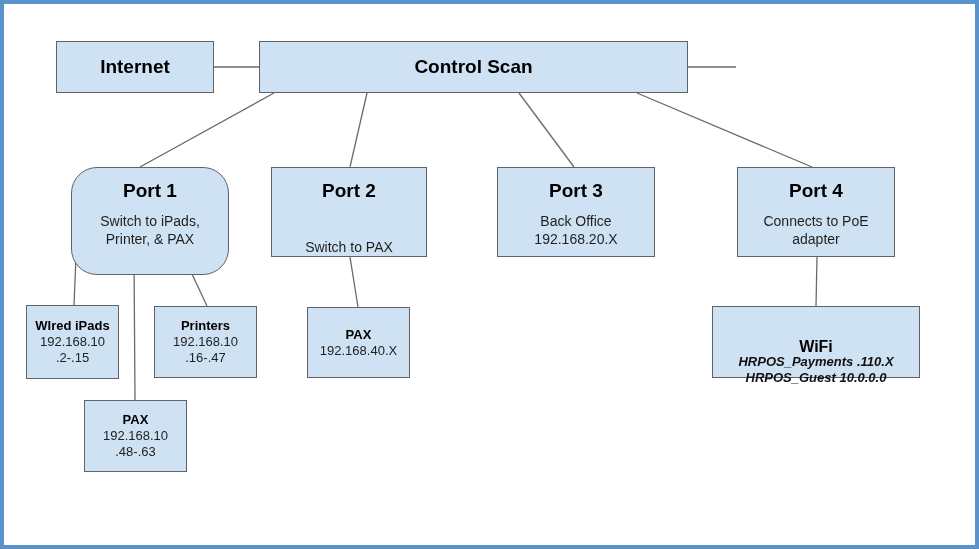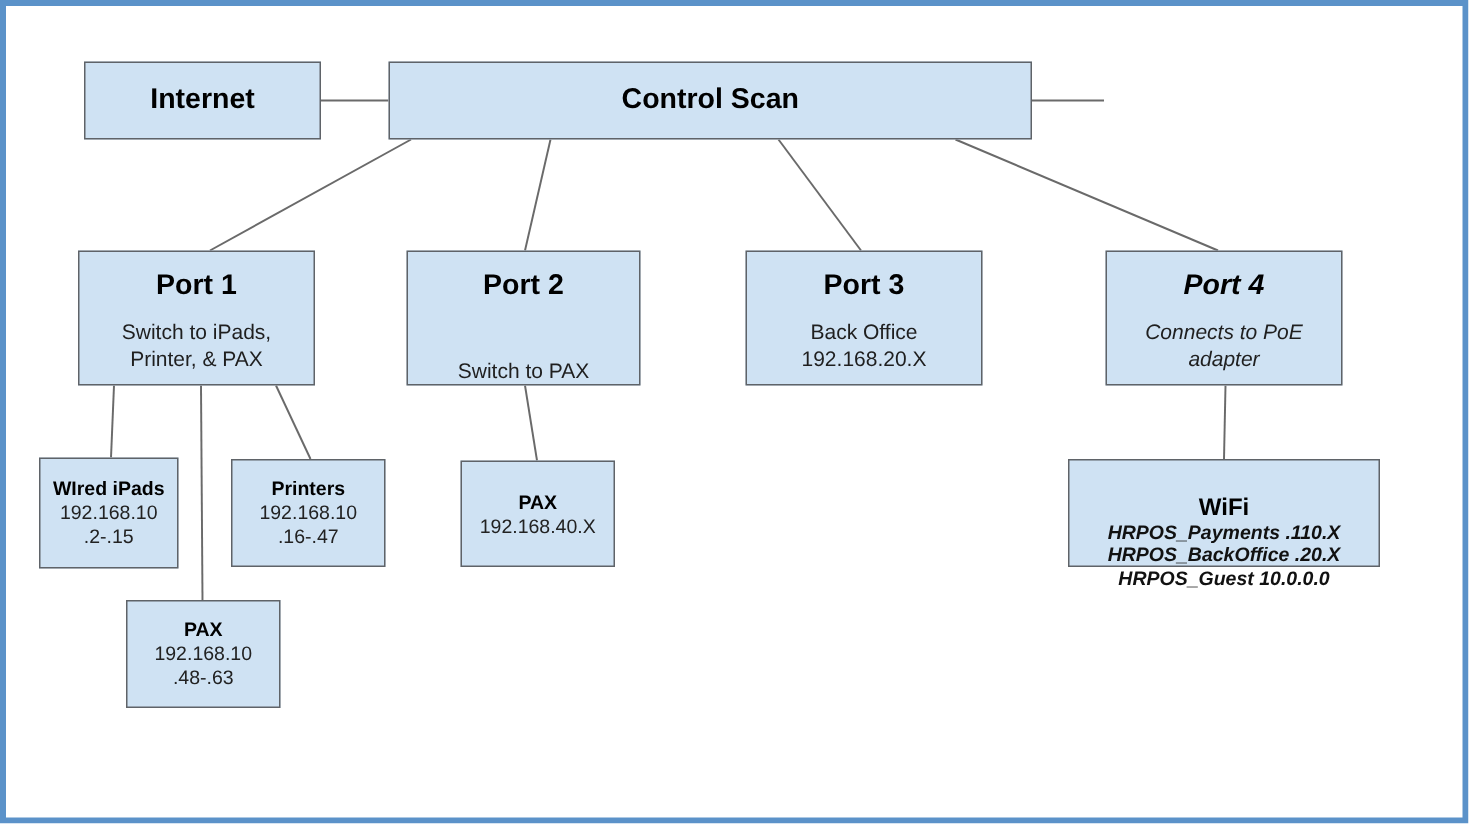--- a/index.html
+++ b/index.html
@@ -96,38 +96,38 @@
 
   <div class="node" style="left:52px; top:37px; width:158px; height:52px;">
     <span class="title">Internet</span>
   </div>
 
   <div class="node" style="left:255px; top:37px; width:429px; height:52px;">
     <span class="title">Control Scan</span>
   </div>
 
 
-  <div class="node port" style="left:48px; top:163px; width:158px; height:90px;">
+  <div class="node port" style="left:67px; top:163px; width:158px; height:108px;border-radius:26px;">
     <span class="title">Port 1</span>
     <span class="body-line">Switch to iPads,</span>
     <span class="body-line">Printer, &amp; PAX</span>
   </div>
 
   <div class="node port" style="left:267px; top:163px; width:156px; height:90px;justify-content:space-between;">
     <span class="title">Port 2</span>
     <span class="body-line" style="margin-top:9px;">Switch to PAX</span>
   </div>
 
   <div class="node port" style="left:493px; top:163px; width:158px; height:90px;">
     <span class="title">Port 3</span>
     <span class="body-line">Back Office</span>
     <span class="body-line">192.168.20.X</span>
   </div>
 
-  <div class="node port" style="left:733px; top:163px; width:158px; height:90px;font-style:italic;">
+  <div class="node port" style="left:733px; top:163px; width:158px; height:90px;">
     <span class="title">Port 4</span>
     <span class="body-line">Connects to PoE</span>
     <span class="body-line">adapter</span>
   </div>
 
   <div class="node small" style="left:22px; top:301px; width:93px; height:74px;">
     <span class="title">WIred iPads</span>
     <span class="body-line">192.168.10</span>
     <span class="body-line">.2-.15</span>
   </div>
@@ -139,21 +139,20 @@
   </div>
 
   <div class="node small" style="left:303px; top:303px; width:103px; height:71px;">
     <span class="title">PAX</span>
     <span class="body-line">192.168.40.X</span>
   </div>
 
   <div class="node wifi-node" style="left:708px; top:302px; width:208px; height:72px;">
     <span class="title">WiFi</span>
     <span class="body-line">HRPOS_Payments .110.X</span>
-    <span class="body-line">HRPOS_BackOffice .20.X</span>
     <span class="body-line">HRPOS_Guest 10.0.0.0</span>
   </div>
 
   <div class="node small" style="left:80px; top:396px; width:103px; height:72px;">
     <span class="title">PAX</span>
     <span class="body-line">192.168.10</span>
     <span class="body-line">.48-.63</span>
   </div>
 
 </div>

